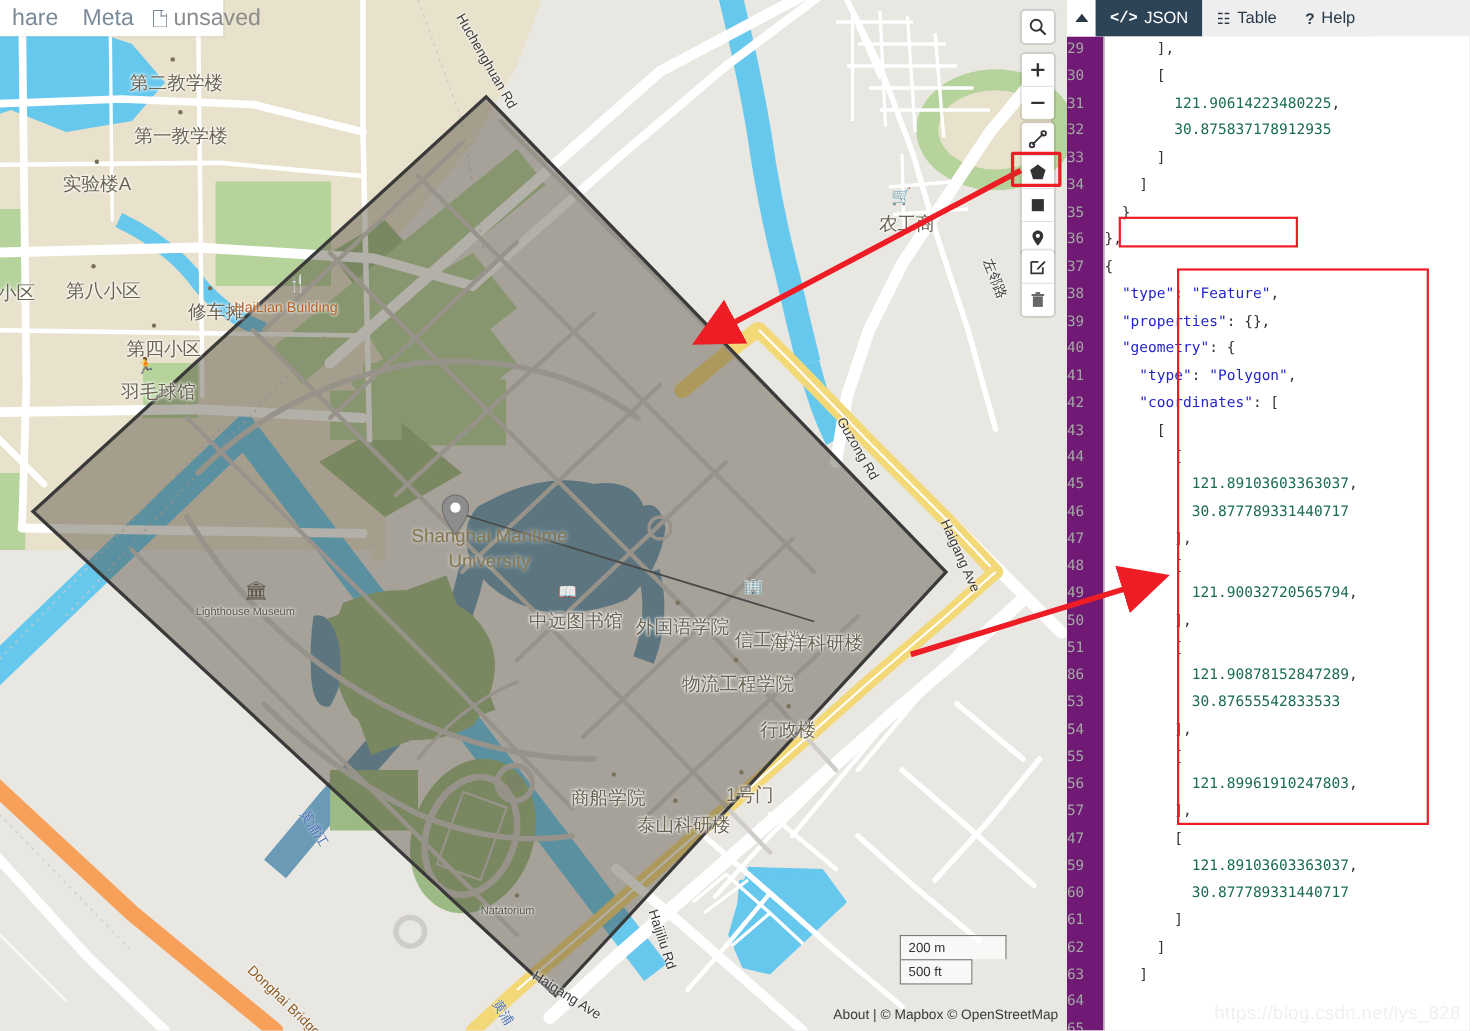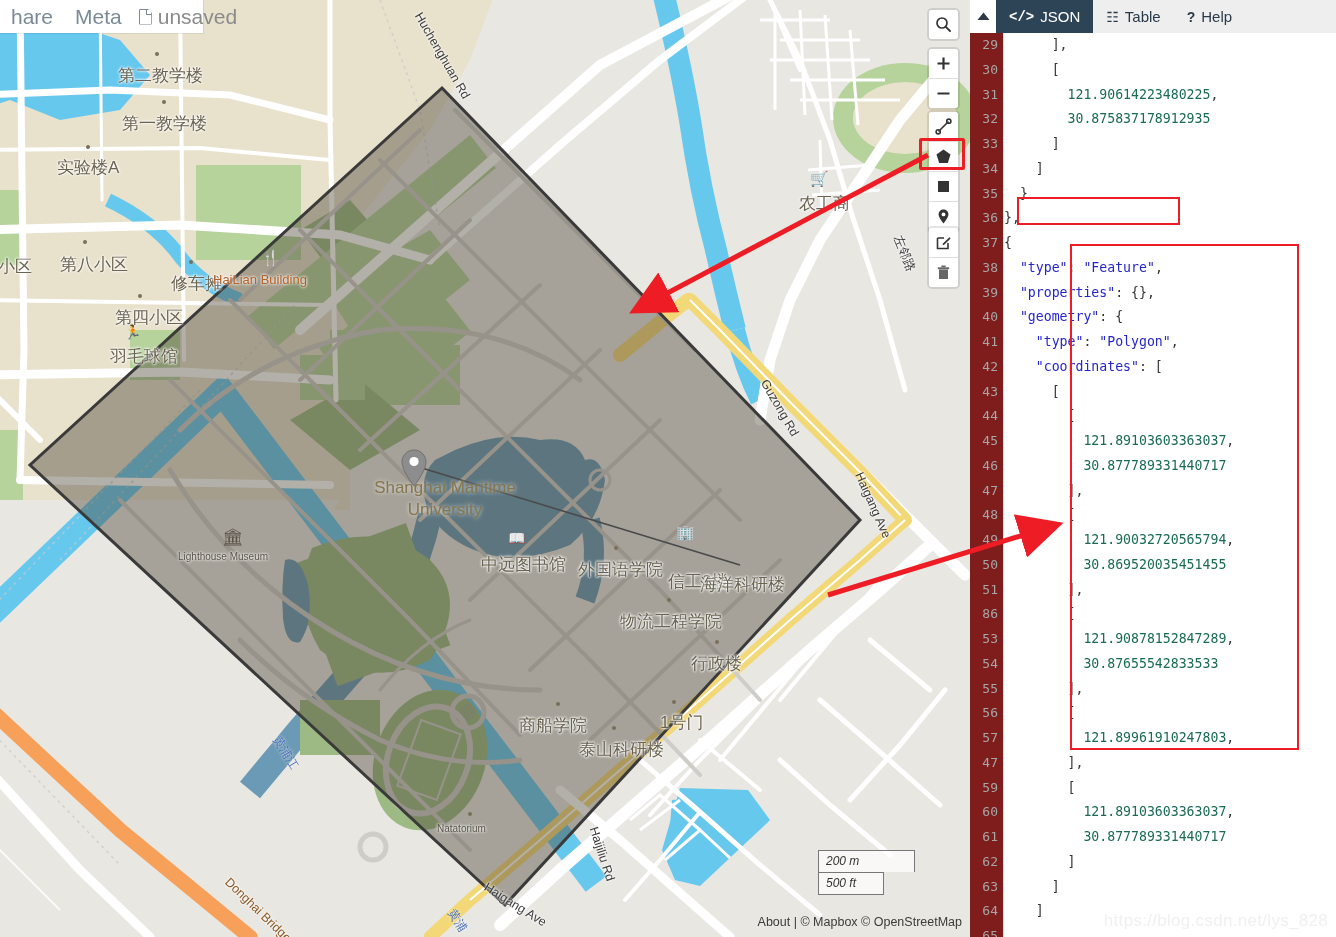--- a/index.html
+++ b/index.html
@@ -59,21 +59,21 @@
     pointer-events:none;z-index:60;
   }
 
   
   #scale{
     position:absolute;right:55px;bottom:42px;z-index:30;
     font-size:12px;color:#333;
   }
   #scale .sc{
     background:rgba(255,255,255,.72);border:1px solid #777;
-    padding:2px 7px;line-height:17px;white-space:nowrap;font-style:italic;
+    padding:2px 7px;line-height:17px;white-space:nowrap;
   }
   #scale .sc.m{border-bottom:none;width:81px;}
   #scale .sc.ft{width:50px;}
 
   #attrib{
     position:absolute;right:8px;bottom:8px;z-index:30;
     font-size:12.5px;color:#3b3b3b;white-space:nowrap;
   }
 
   
@@ -118,22 +118,22 @@
   .tabcode{font-family:"Liberation Mono",monospace;font-size:13px;font-weight:bold;}
 
   #editor{
     position:absolute;left:0;top:33px;right:0;bottom:0;
     font-family:"DejaVu Sans Mono","Liberation Mono",monospace;
     font-size:13.2px;line-height:24.75px;
     background:#fff;overflow:hidden;
   }
   #gutter{
     position:absolute;left:0;top:0;width:33px;bottom:0;
-    text-align:right;color:#a6a6a6;font-size:13px;
-    border-right:1px solid #ddd;background:#7f1d1d;
+    text-align:left;color:#a6a6a6;font-size:13px;
+    border-right:1px solid #ddd;background:#701a75;
   }
   #gutter div{padding-right:5px;height:24.75px;line-height:24.75px;}
   #code{position:absolute;left:34px;top:0;right:0;bottom:0;}
   #code .ln{height:24.75px;line-height:24.75px;white-space:pre;color:#333;}
   .k{color:#2525cc;}
   .n{color:#1a6b55;}
 
   .jbox{position:absolute;border:2.5px solid #ee1c24;pointer-events:none;z-index:20;}
   #watermark{
     position:absolute;right:8px;bottom:6px;font-size:17px;color:#f0f0f0;
@@ -582,21 +582,20 @@
           <div class="ln">  <span class="k">"geometry"</span>: {</div>
           <div class="ln">    <span class="k">"type"</span>: <span class="k">"Polygon"</span>,</div>
           <div class="ln">    <span class="k">"coordinates"</span>: [</div>
           <div class="ln">      [</div>
           <div class="ln">        [</div>
           <div class="ln">          <span class="n">121.89103603363037</span>,</div>
           <div class="ln">          <span class="n">30.877789331440717</span></div>
           <div class="ln">        ],</div>
           <div class="ln">        [</div>
           <div class="ln">          <span class="n">121.90032720565794</span>,</div>
-          <div class="ln">          <span class="n">30.869520035451455</span></div>
           <div class="ln">        ],</div>
           <div class="ln">        [</div>
           <div class="ln">          <span class="n">121.90878152847289</span>,</div>
           <div class="ln">          <span class="n">30.87655542833533</span></div>
           <div class="ln">        ],</div>
           <div class="ln">        [</div>
           <div class="ln">          <span class="n">121.89961910247803</span>,</div>
           <div class="ln">        ],</div>
           <div class="ln">        [</div>
           <div class="ln">          <span class="n">121.89103603363037</span>,</div>

